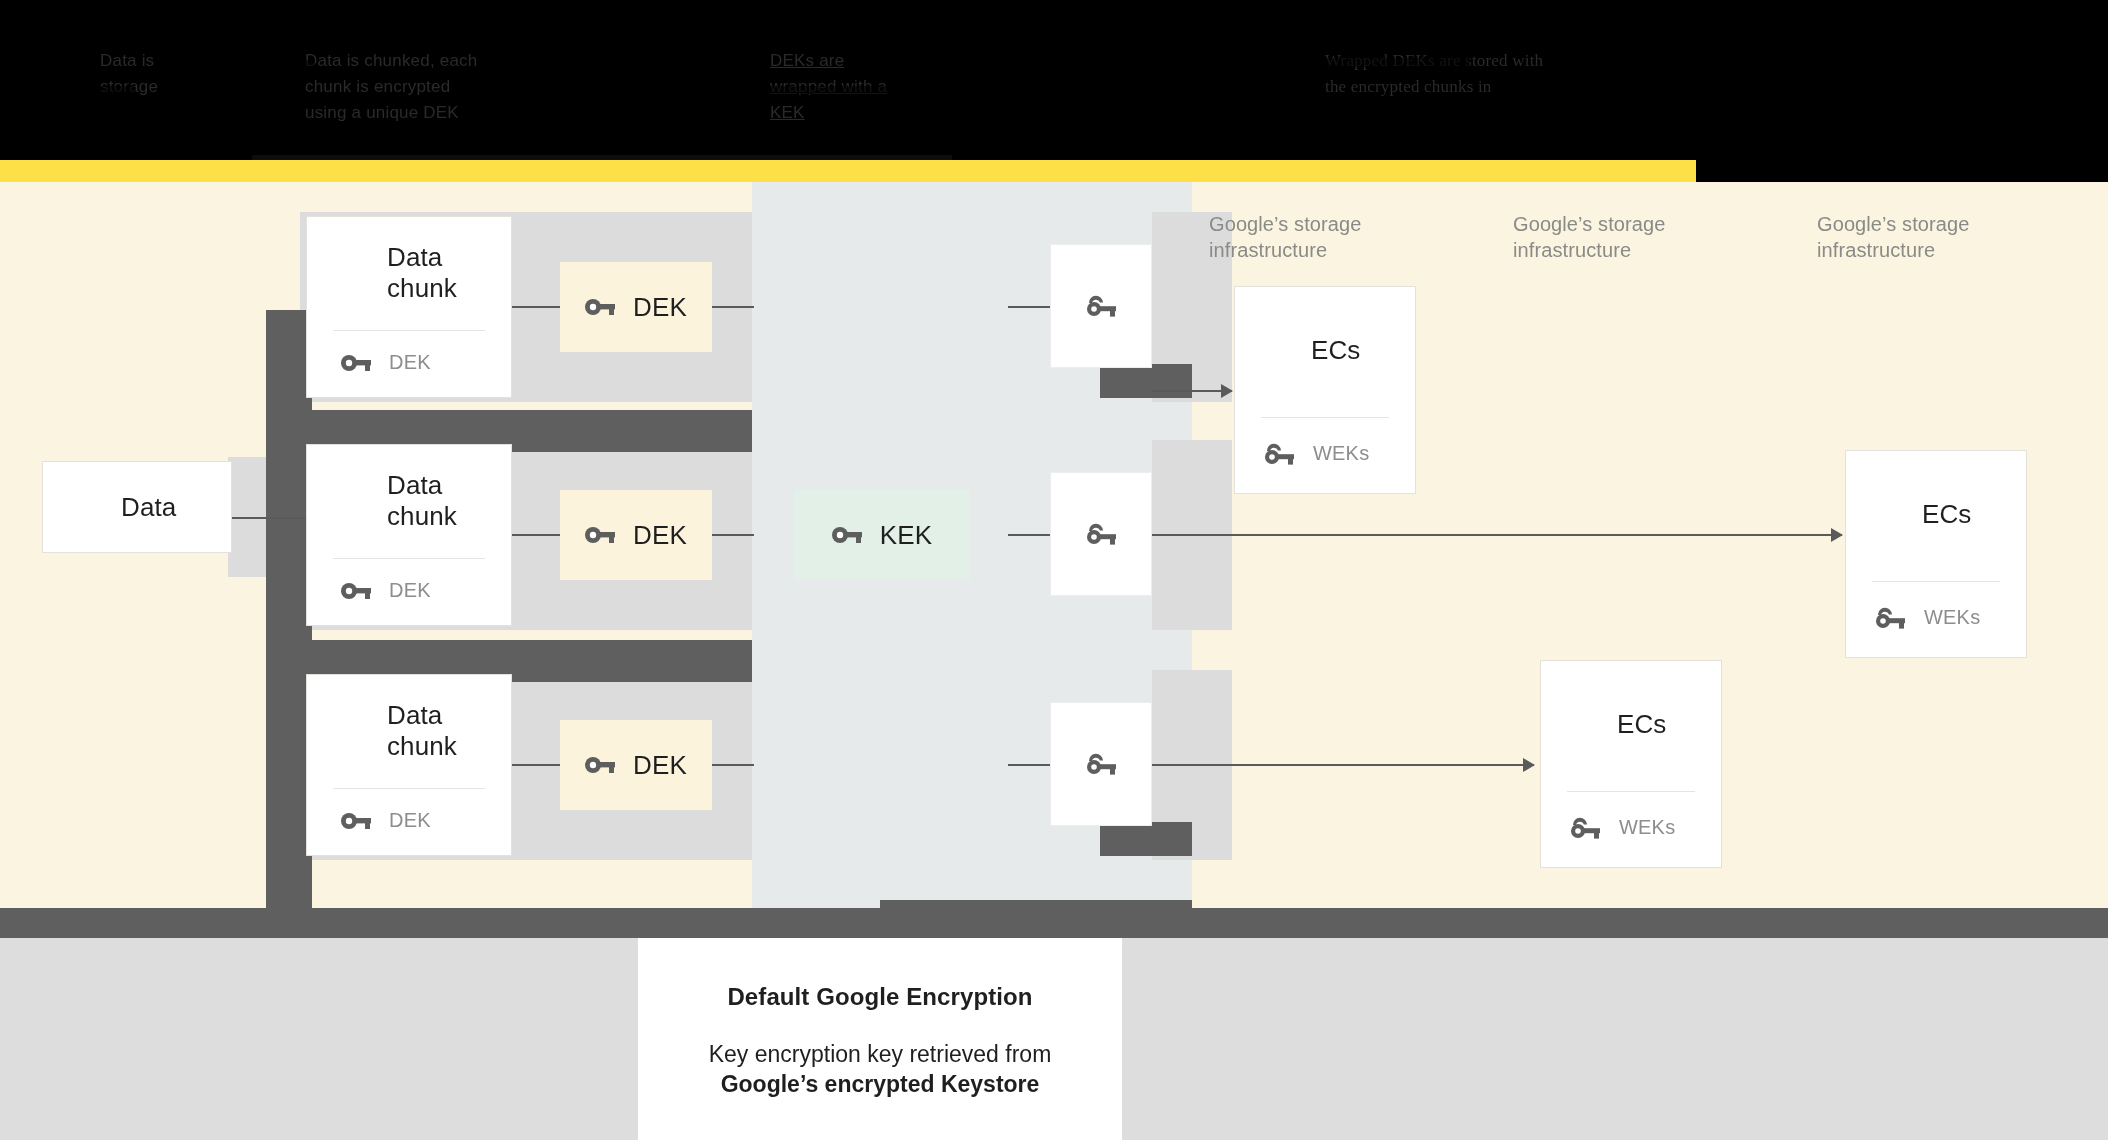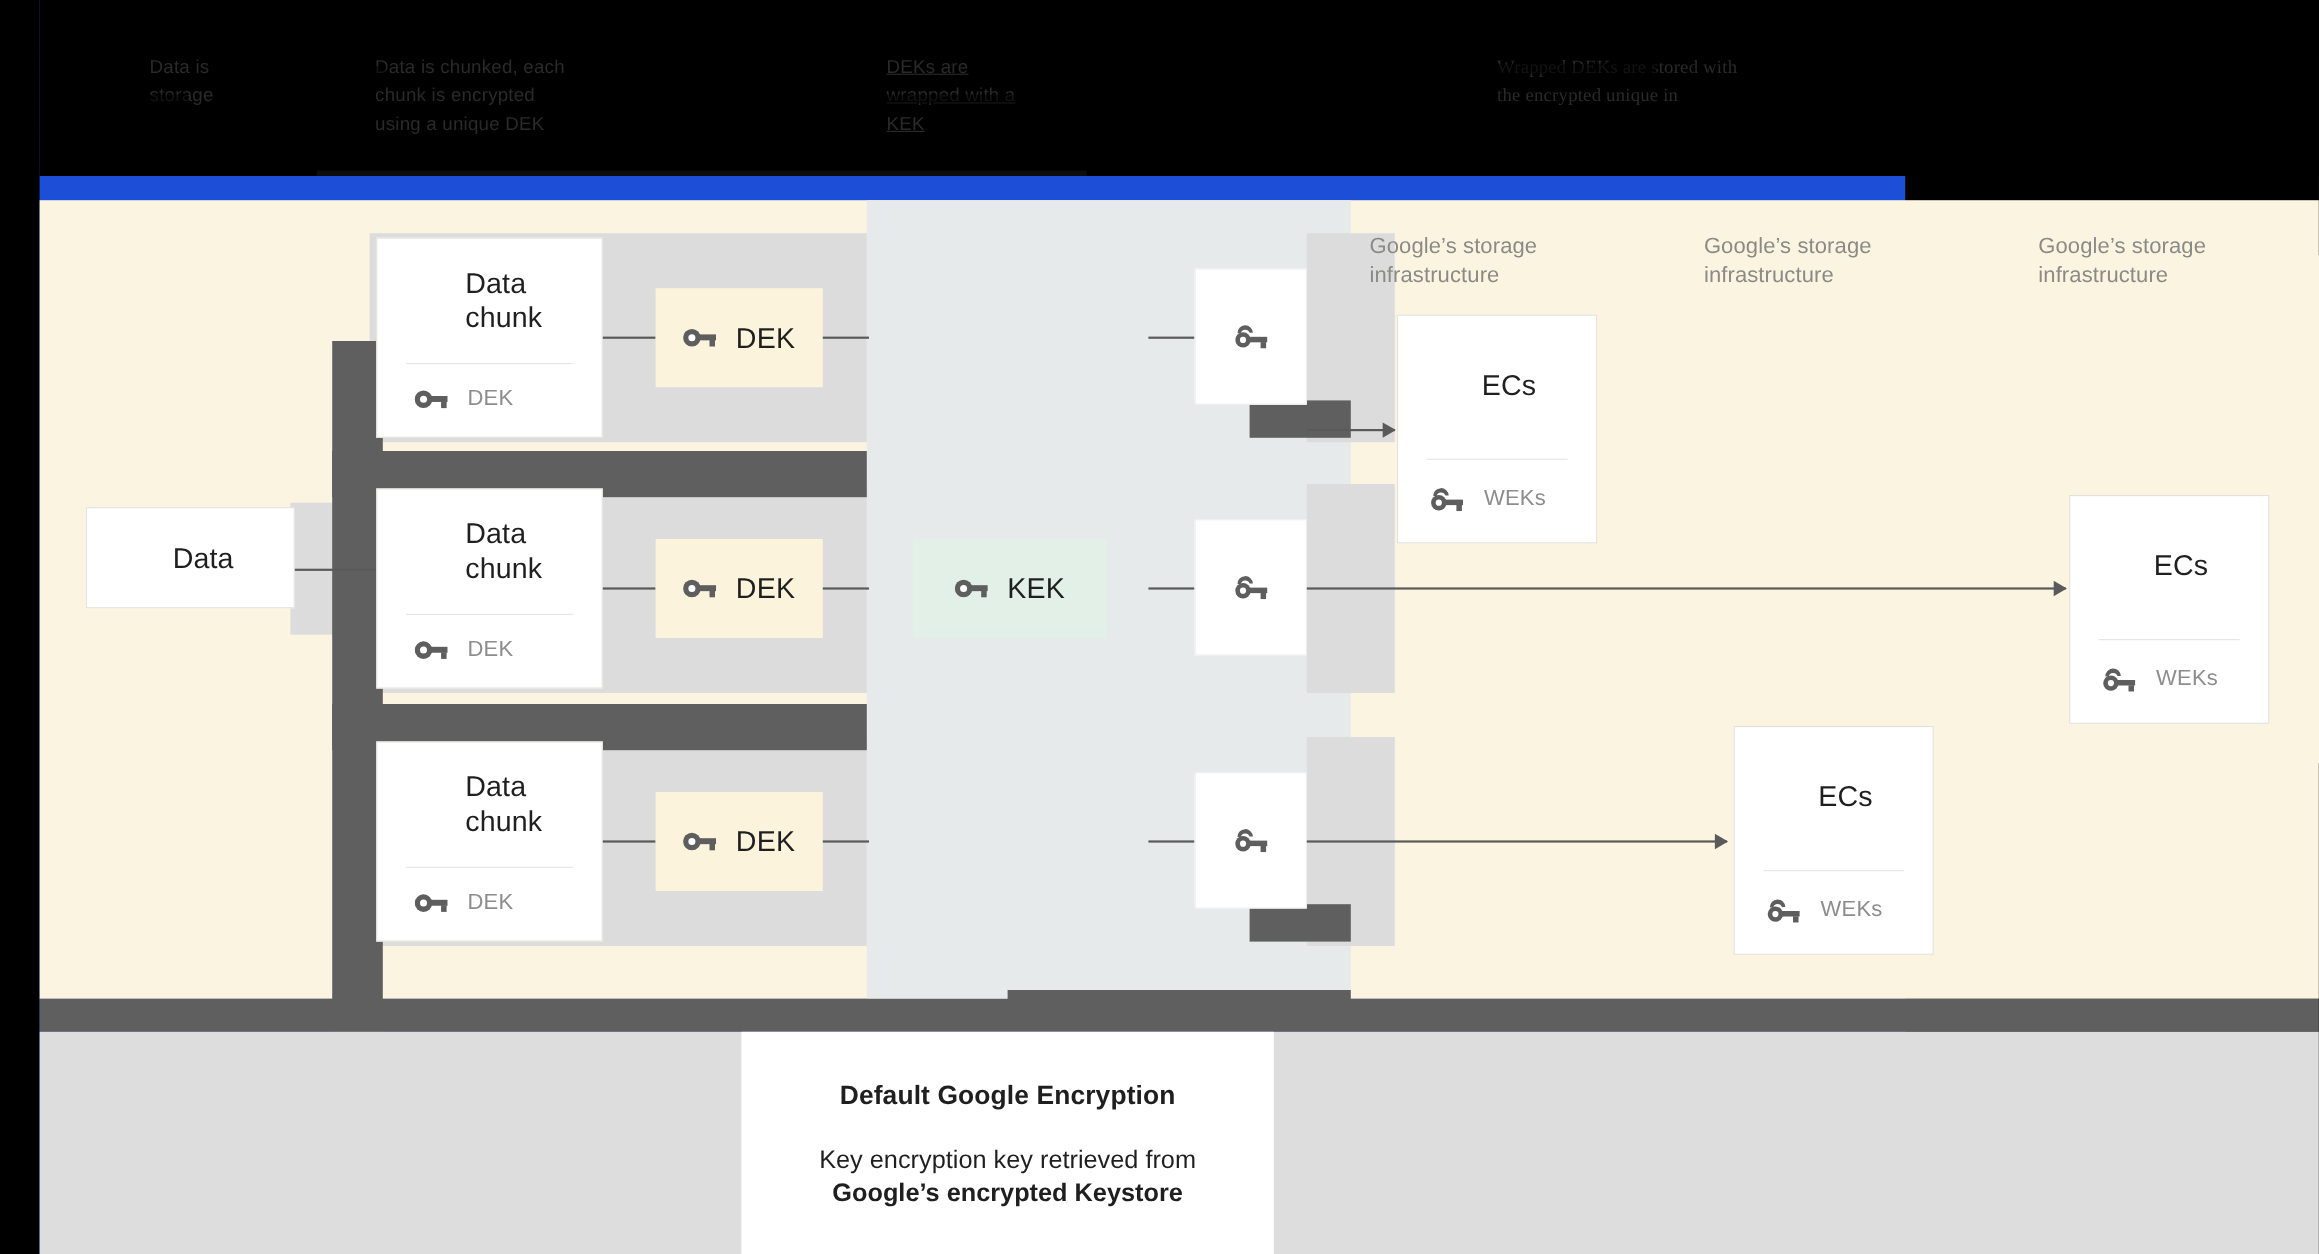--- a/index.html
+++ b/index.html
@@ -3,21 +3,21 @@
 <meta charset="utf-8">
 <style>
   * { box-sizing: border-box; margin: 0; padding: 0; }
   html, body {
     width: 2108px; height: 1140px;
     background: #000;
     font-family: "Liberation Sans", sans-serif;
     overflow: hidden;
   }
 
-  #stage { position: relative; width: 1696px; height: 1140px; background: #1d4ed8; margin-left: 36px; }
+  #stage { position: relative; width: 1696px; height: 1140px; background: #fde047; }
 
   
   .header-strip {
     position: absolute; left: 0; top: 0; width: 2108px; height: 160px;
     background: #000; overflow: hidden;
   }
   .header-col {
     position: absolute; top: 48px;
     color: #2a2a2a; font-size: 17px; line-height: 26px;
     letter-spacing: .2px;
@@ -164,21 +164,21 @@
       <div>chunk is encrypted</div>
       <div>using a unique DEK</div>
     </div>
     <div class="header-col" style="left:770px; width:260px;text-decoration:underline;">
       <div>DEKs are</div>
       <div>wrapped with a</div>
       <div>KEK</div>
     </div>
     <div class="header-col" style="left:1325px; width:640px;font-family:Liberation Serif, serif;">
       <div>Wrapped DEKs are stored with</div>
-      <div>the encrypted unique in</div>
+      <div>the encrypted chunks in</div>
     </div>
 
     <div class="redact" style="left:0;   top:0;   width:2108px; height:48px;"></div>
     <div class="redact" style="left:0;   top:58px; width:98px;  height:12px;"></div>
     <div class="redact" style="left:200px;top:60px; width:115px; height:8px;"></div>
     <div class="redact" style="left:0;   top:86px; width:135px; height:10px;"></div>
     <div class="redact" style="left:560px;top:86px; width:400px; height:8px;"></div>
     <div class="redact" style="left:0;   top:110px;width:110px; height:10px;"></div>
     <div class="redact" style="left:1050px;top:58px;width:420px; height:9px;"></div>
     <div class="redact" style="left:1200px;top:112px;width:360px;height:9px;"></div>

